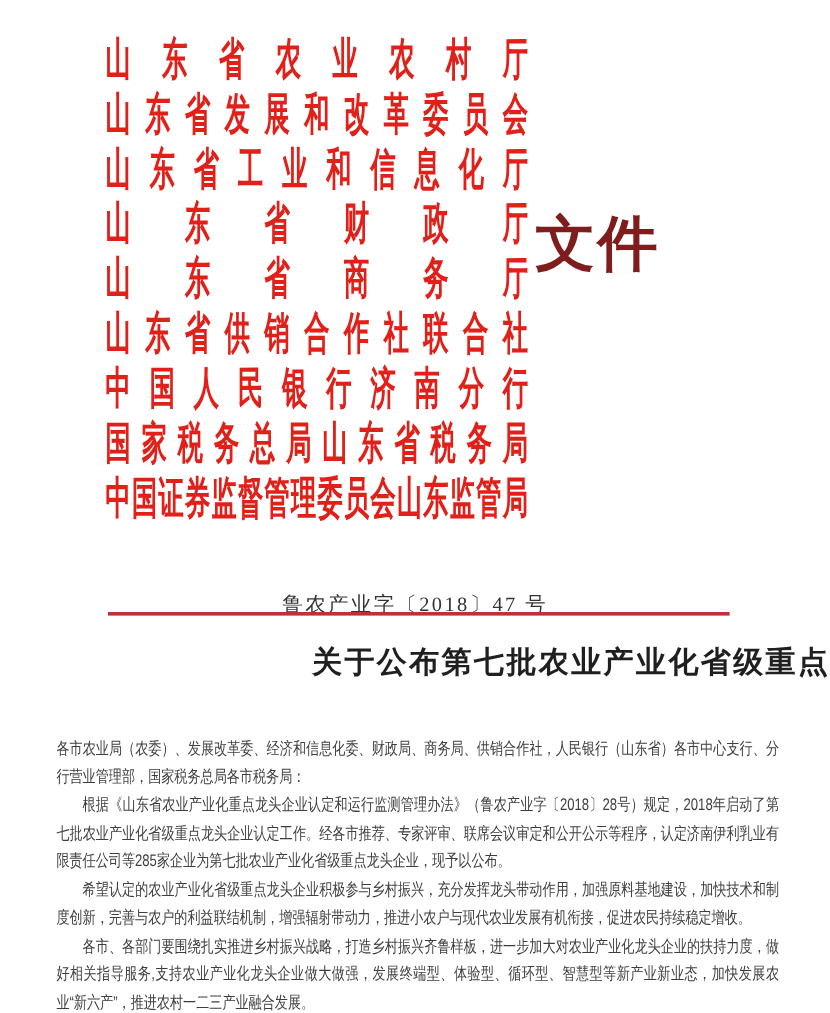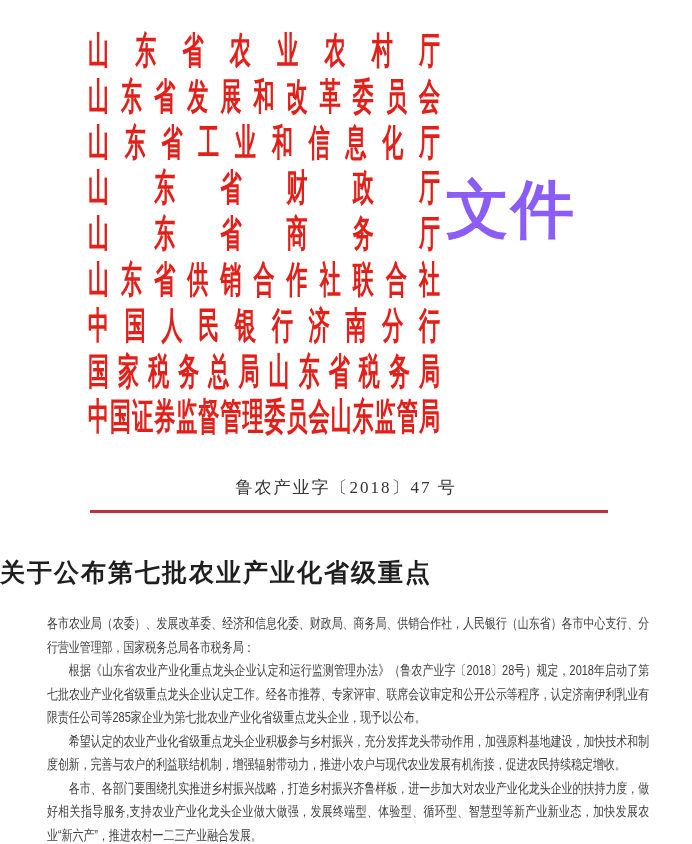--- a/index.html
+++ b/index.html
@@ -32,31 +32,31 @@
     text-align: justify;
     text-align-last: justify;
     white-space: nowrap;
     letter-spacing: 0;
   }
 
   
   .doc-marker {
     position: absolute;
     left: 446px; top: 178px;
-    font-size: 63px;
+    font-size: 50px;
     font-weight: bold;
-    color: #8b5cf6;
+    color: #7f1d1d;
     letter-spacing: 2px;
     line-height: 1;
   }
 
   
   .doc-number {
     position: absolute;
-    left: 0; top: 476px;
+    left: 0; top: 492px;
     width: 692px;
     text-align: center;
     font-family: "Liberation Serif", serif;
     font-size: 17px;
     color: #333333;
     letter-spacing: 2px;
   }
 
   
   .red-divider {
@@ -65,27 +65,26 @@
     width: 518px; height: 3px;
     background: #c13038;
     border: none;
   }
 
   
   .title {
     position: absolute;
     left: 0; top: 532px;
     width: 692px;
-    text-align: left;
+    text-align: right;
     font-size: 25px;
     font-weight: bold;
     color: #1f1f1f;
     line-height: 40px;
     letter-spacing: 2px;
-    margin-top: 20px;
   }
 
   
   .doc-body {
     position: absolute;
     left: 47px; top: 612px;
     width: 772px;               
     transform: scaleX(0.78);
     transform-origin: top left;
     font-size: 14px;

